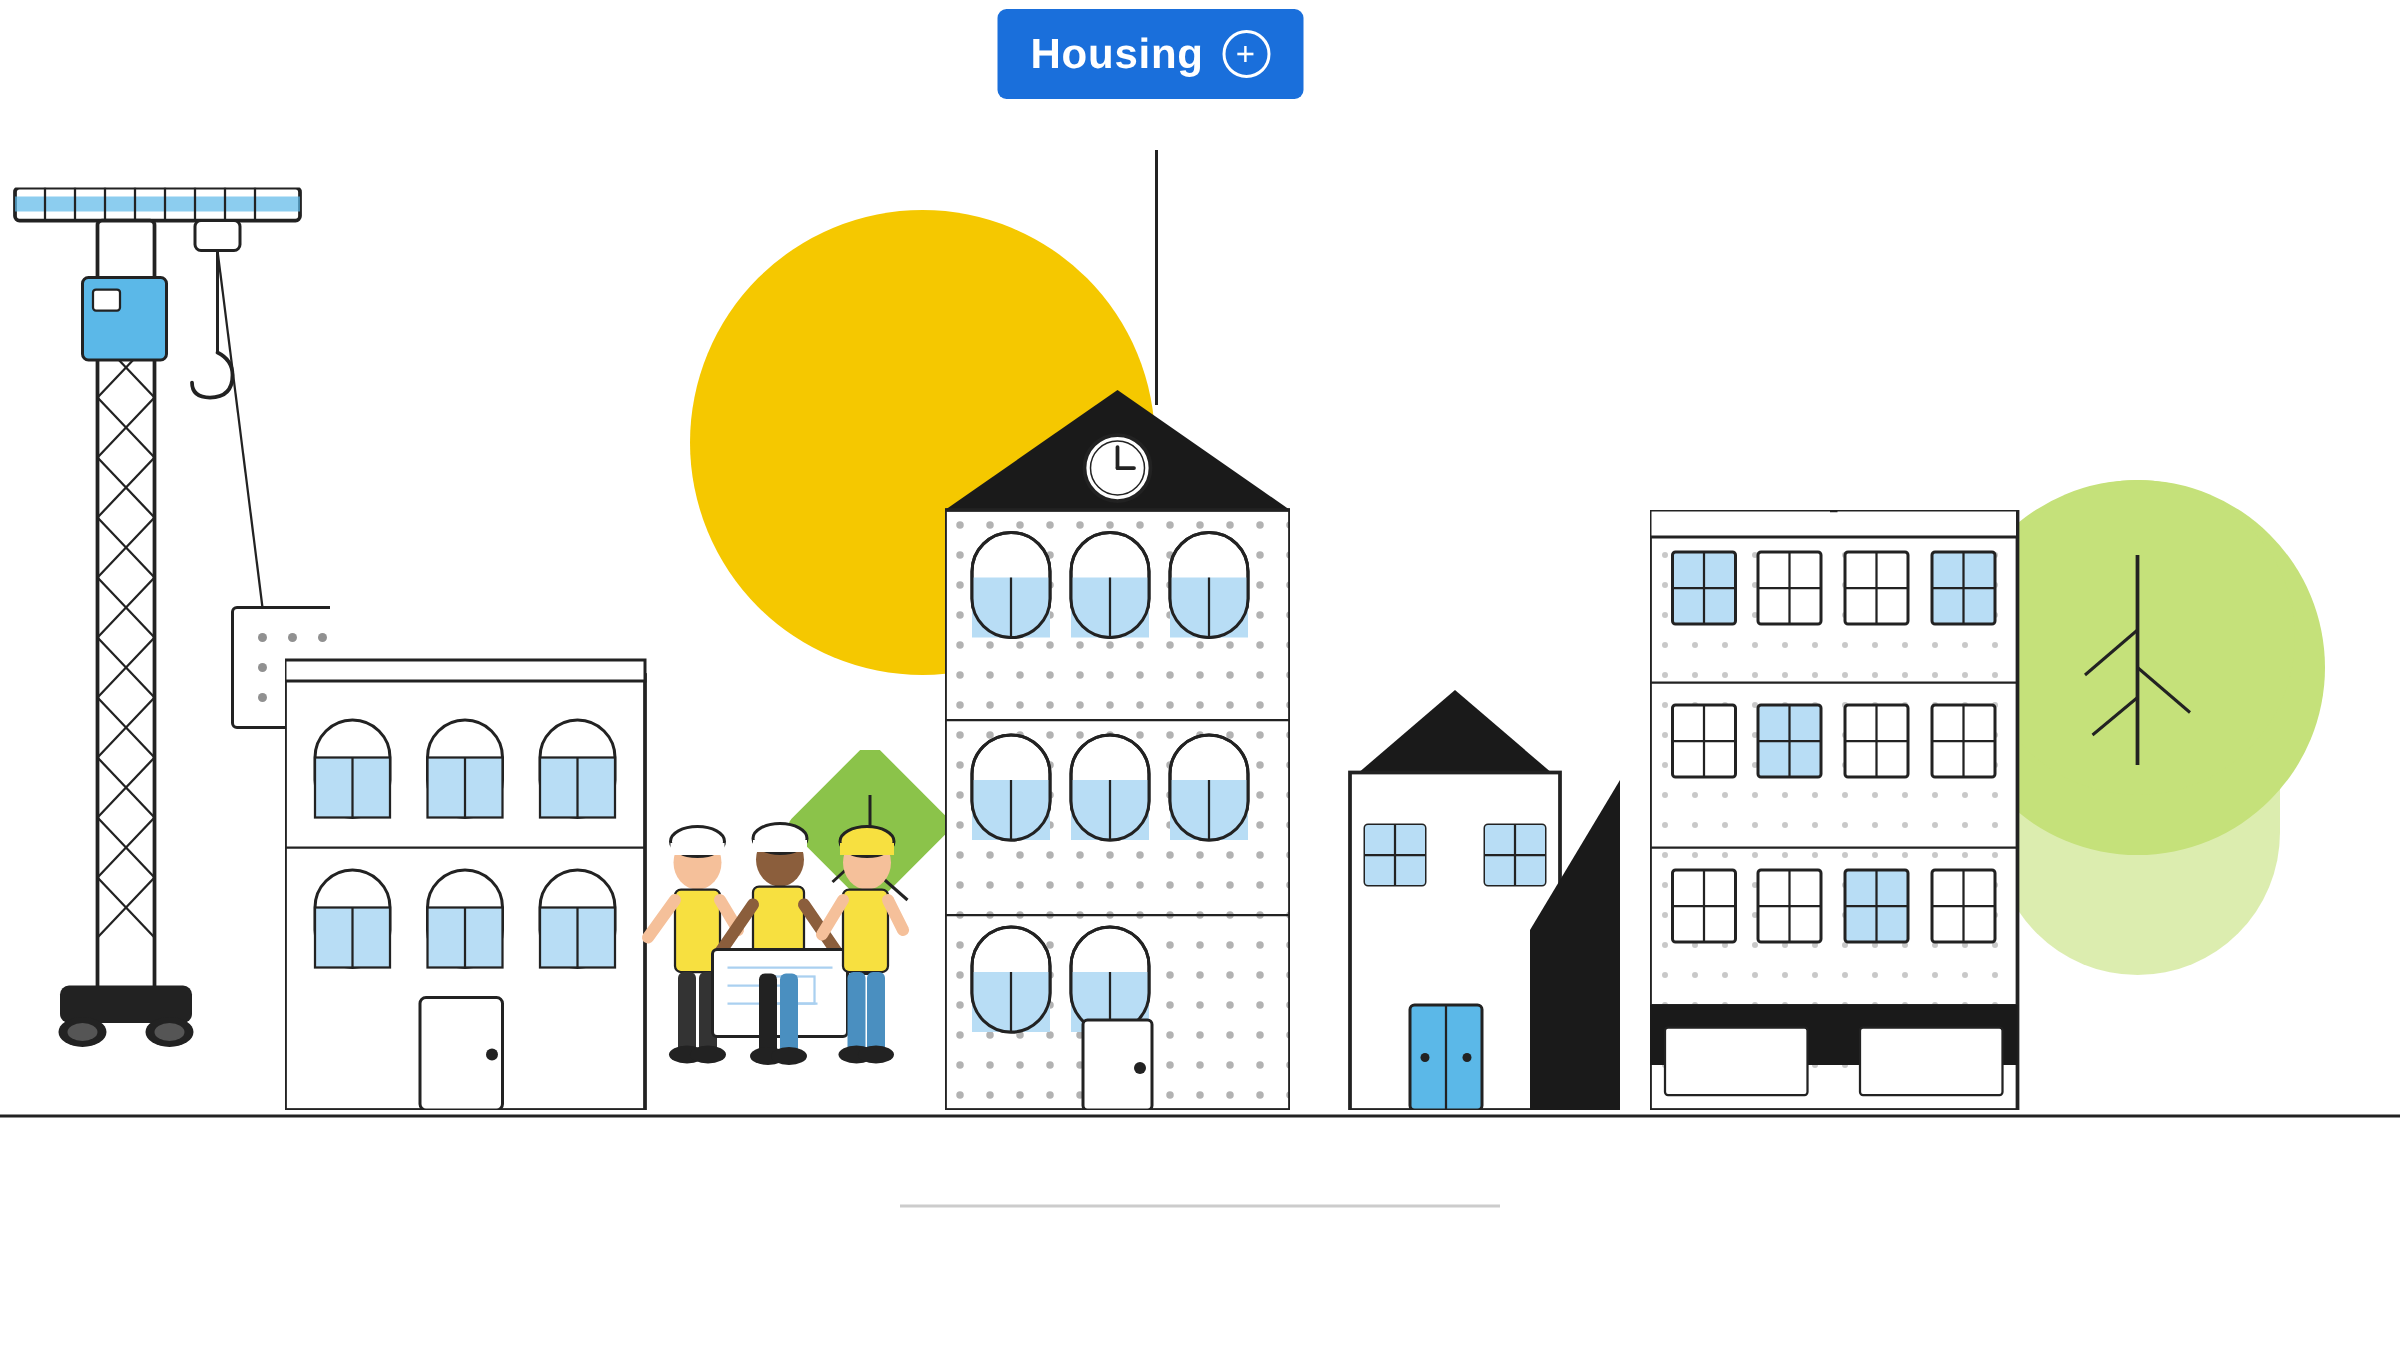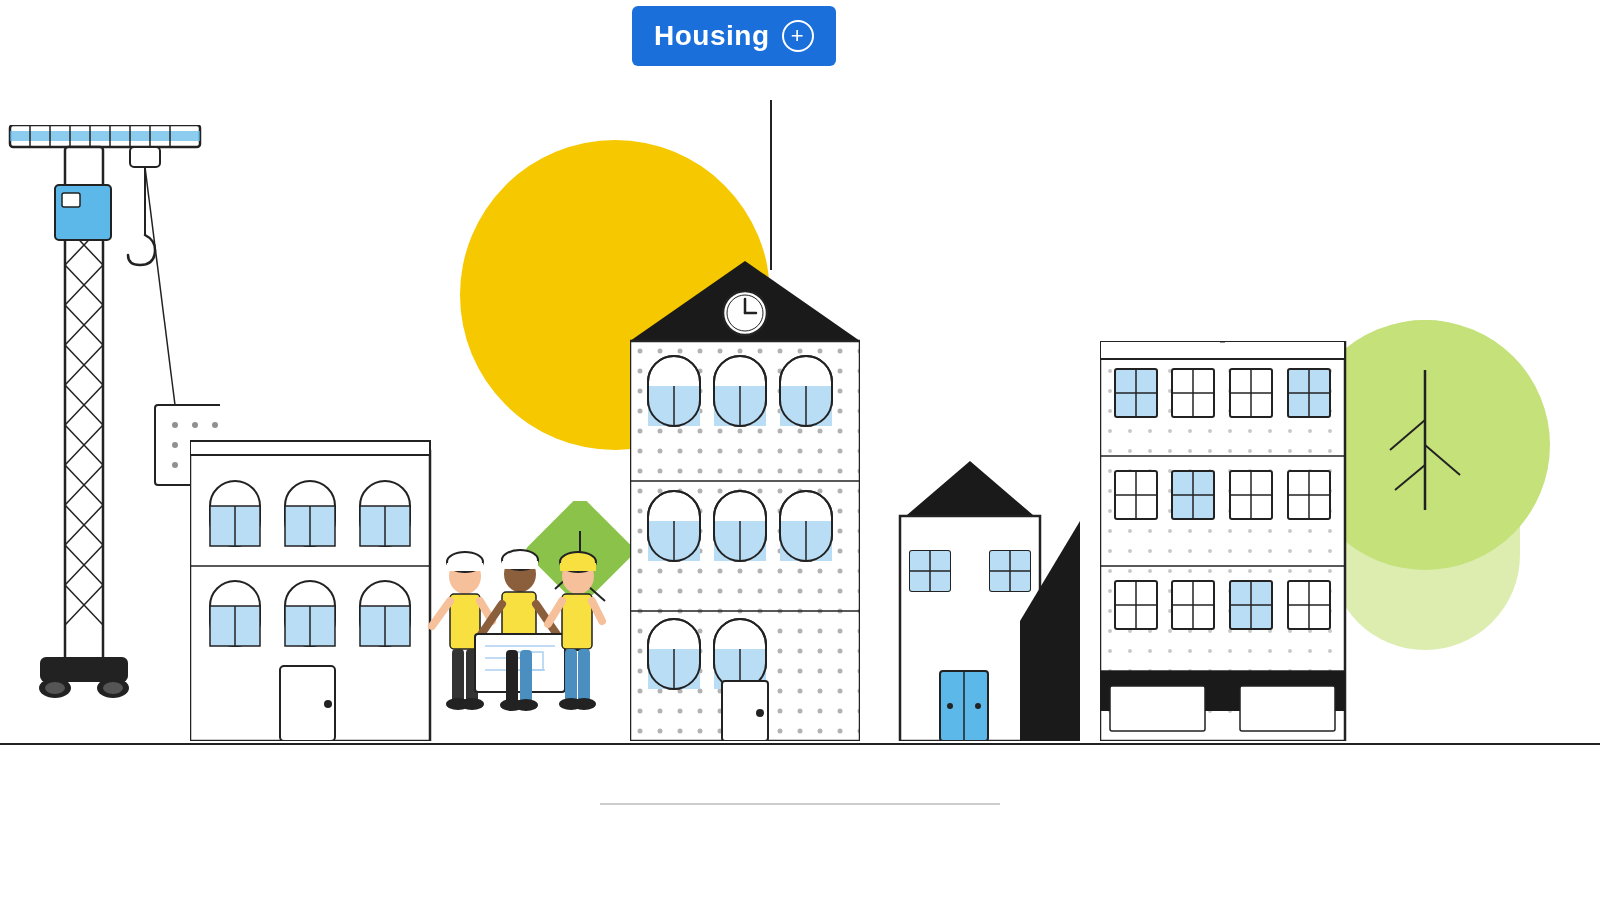--- a/index.html
+++ b/index.html
@@ -25,21 +25,21 @@
       left: 0;
       right: 0;
       height: 2px;
       background: #222;
     }
 
     
     .housing-tag {
       position: absolute;
       top: 6px;
-      left: 632px;
+      left: 665px;
       background: #1a6fdb;
       color: white;
       padding: 14px 22px;
       border-radius: 6px;
       display: flex;
       align-items: center;
       gap: 12px;
       font-size: 28px;
       font-weight: 700;
       letter-spacing: 0.5px;

